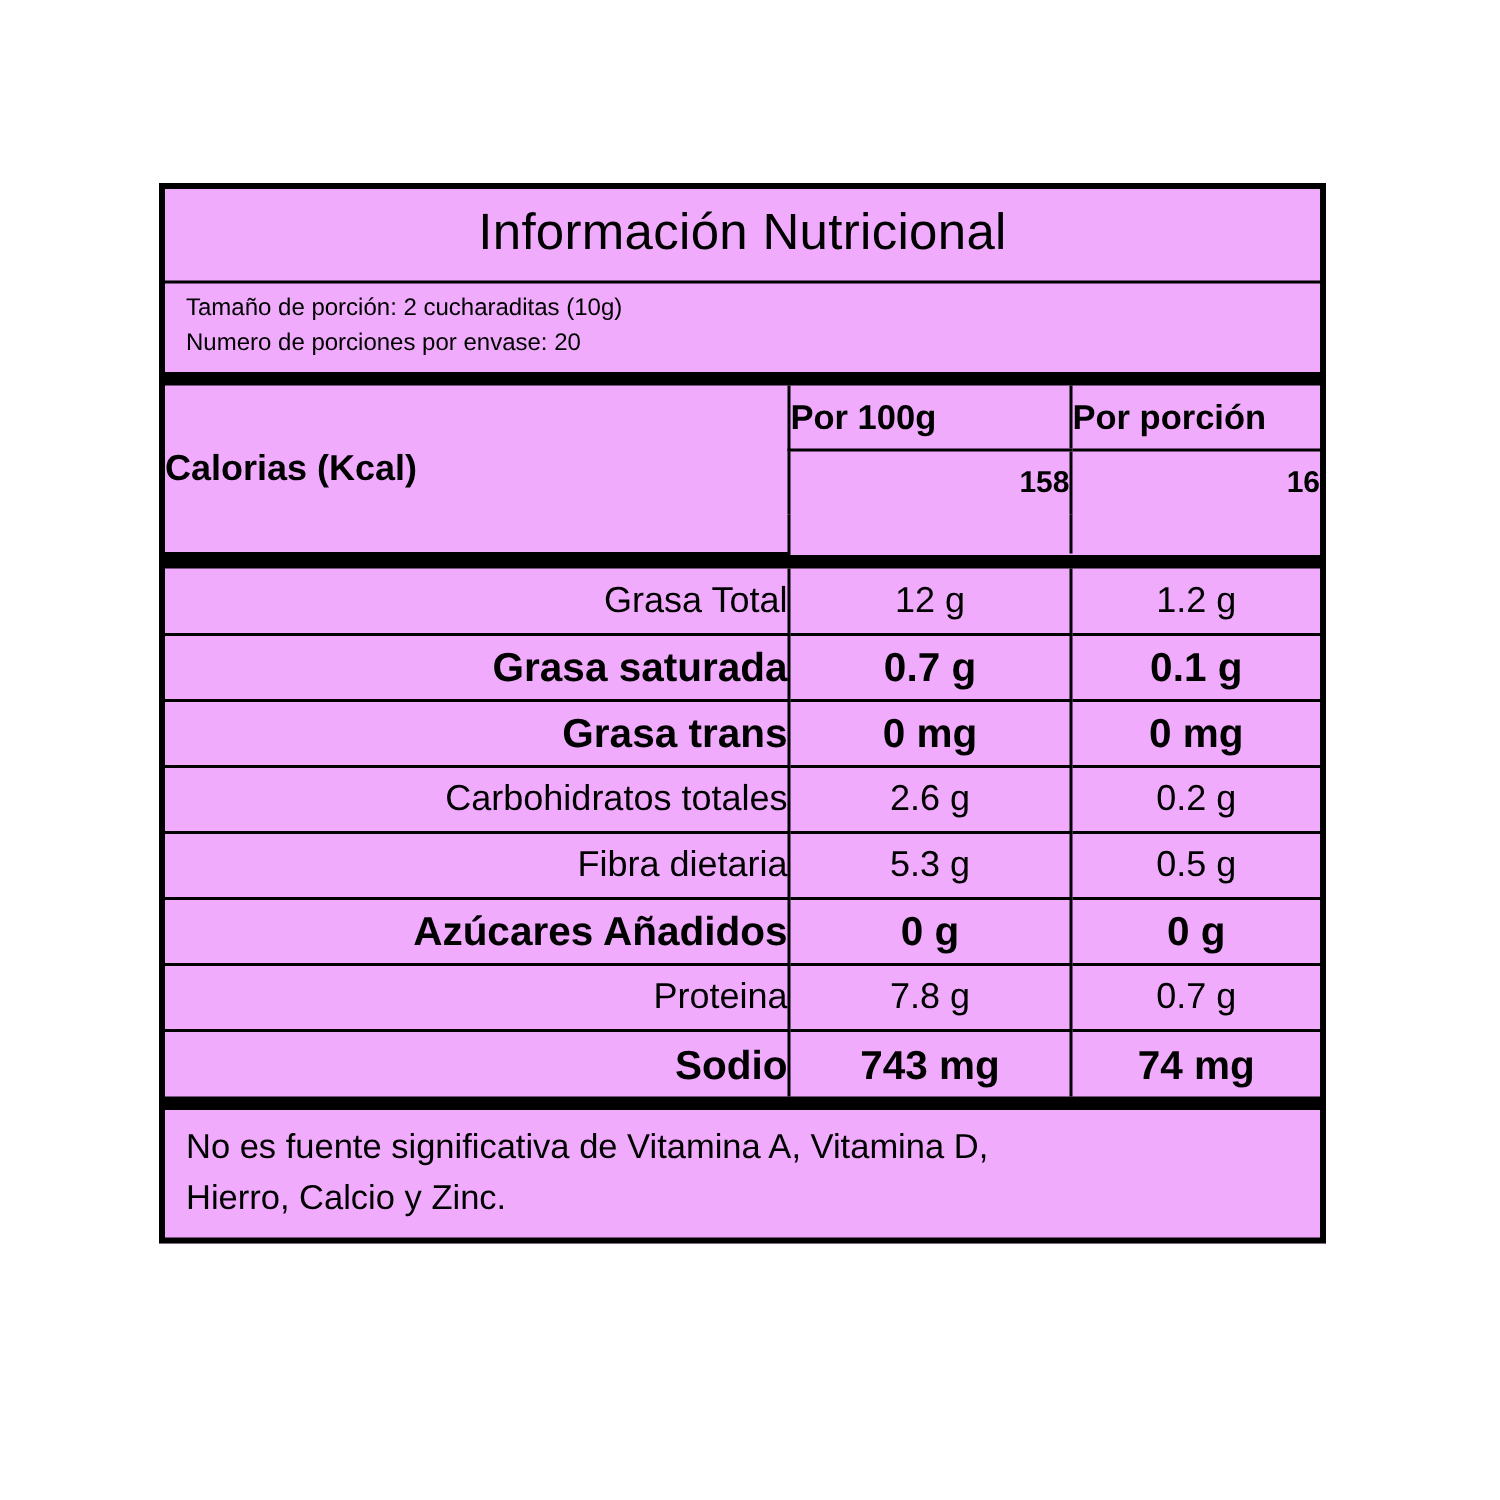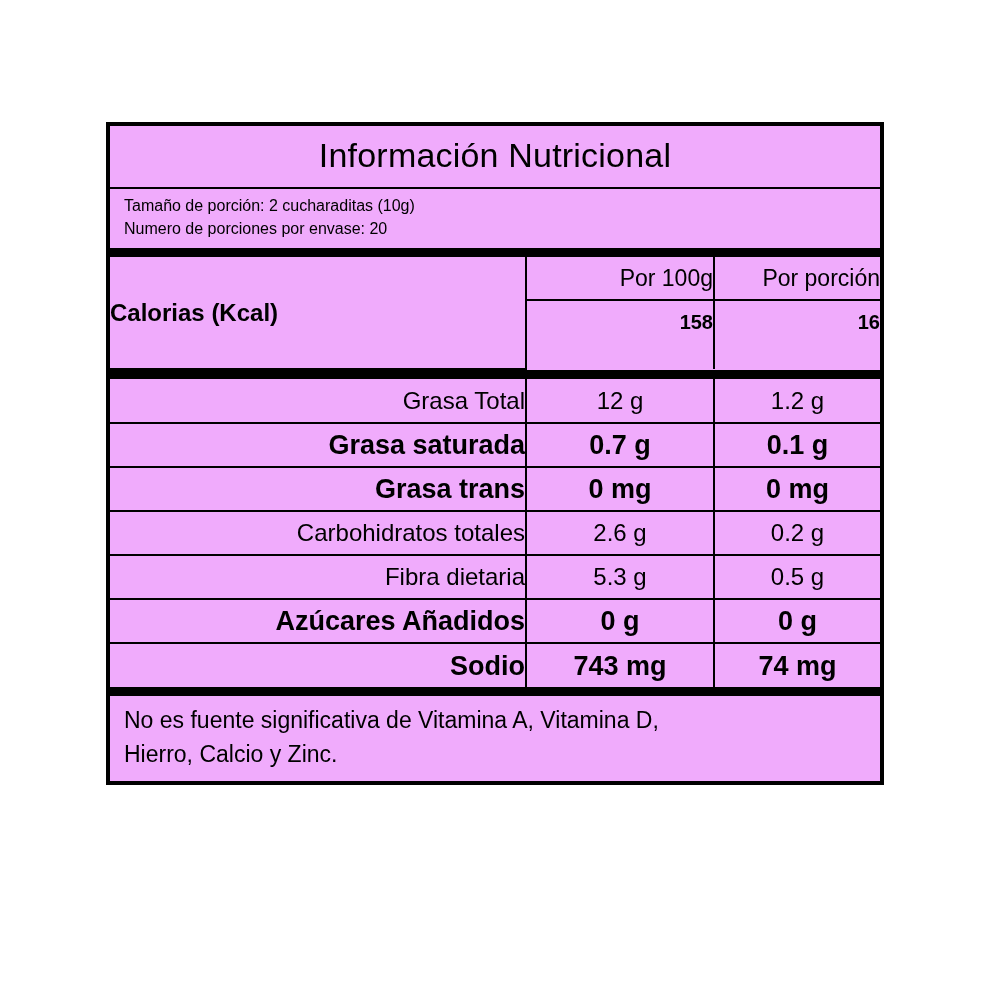--- a/index.html
+++ b/index.html
@@ -82,21 +82,22 @@
   .row-h {
     height: 44px;
   }
   .cal-label {
     font-size: 24px;
     font-weight: bold;
     padding-left: 14px;
   }
   .cal-head {
     font-size: 23px;
-    text-align: right;
+    text-align: left;
+    font-weight: bold;
   }
   .cal-num {
     font-size: 20px;
     font-weight: bold;
     text-align: right;
   }
   .big-bold {
     font-weight: bold;
     font-size: 27px;
   }
@@ -179,20 +180,25 @@
       <tr class="row-sep row-h">
         <td class="cell-name">Fibra dietaria</td>
         <td class="cell-val vsep">5.3 g</td>
         <td class="cell-val vsep">0.5 g</td>
       </tr>
       <tr class="row-sep row-h">
         <td class="cell-name big-bold indent1">Azúcares Añadidos</td>
         <td class="cell-val vsep big-bold">0 g</td>
         <td class="cell-val vsep big-bold">0 g</td>
       </tr>
+      <tr class="row-sep row-h">
+        <td class="cell-name">Proteina</td>
+        <td class="cell-val vsep">7.8 g</td>
+        <td class="cell-val vsep">0.7 g</td>
+      </tr>
       <tr class="row-h">
         <td class="cell-name big-bold indent1">Sodio</td>
         <td class="cell-val vsep big-bold">743 mg</td>
         <td class="cell-val vsep big-bold">74 mg</td>
       </tr>
     </tbody>
   </table>
 
   <div class="rule-thick"></div>
 

